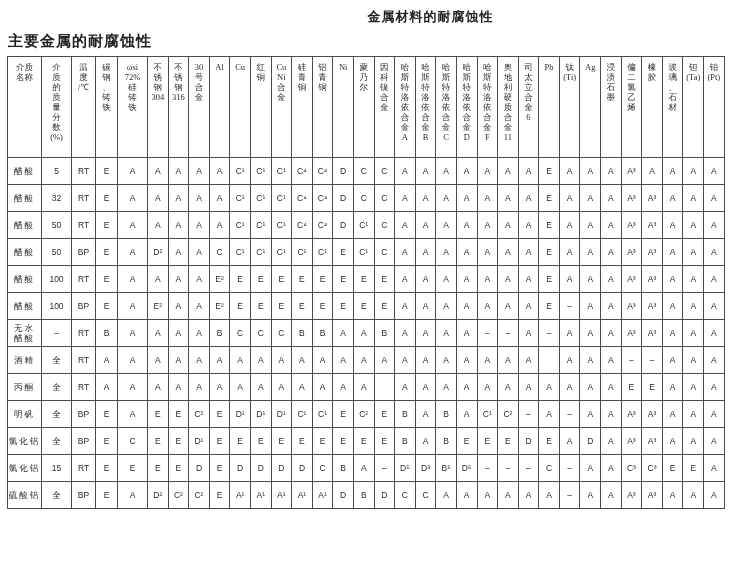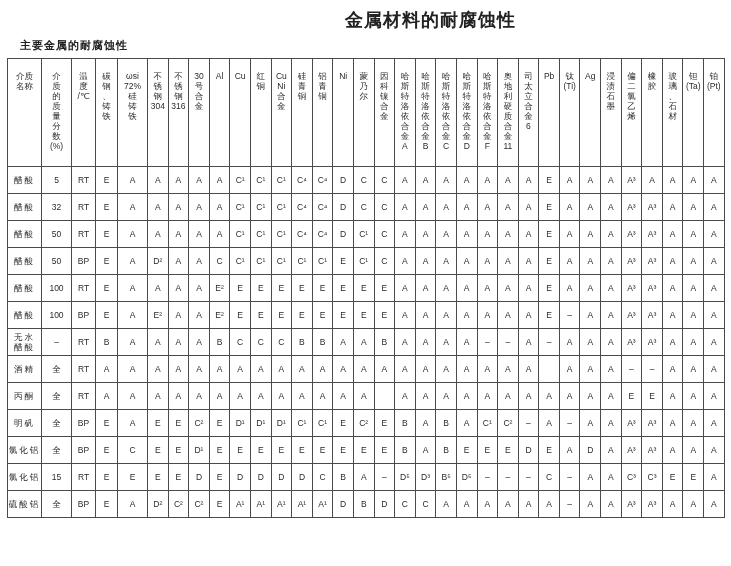--- a/index.html
+++ b/index.html
@@ -3,38 +3,38 @@
 <meta charset="utf-8">
 <style>
   html,body{margin:0;padding:0;}
   body{
     width:731px;height:566px;background:#ffffff;color:#222;
     font-family:"Liberation Sans","DejaVu Sans",sans-serif;
     position:relative;overflow:hidden;
   }
   .page-title{
     text-align:center;padding-left:130px;padding-top:8px;
-    font-size:18px;font-weight:bold;letter-spacing:1px;
+    font-size:13px;font-weight:bold;letter-spacing:1px;
   }
   .section-title{
-    font-size:11px;font-weight:bold;margin:6px 0 5px 20px;letter-spacing:1px;
+    font-size:15px;font-weight:bold;margin:6px 0 5px 8px;letter-spacing:1px;
   }
   table.corrosion{
     border-collapse:collapse;table-layout:fixed;
     margin-left:7px;width:717px;
   }
   table.corrosion th,table.corrosion td{
     border:1px solid #4a4a4a;
     text-align:center;vertical-align:middle;
     padding:0;overflow:hidden;
     font-size:8.5px;line-height:1.18;color:#2a2a2a;
   }
   table.corrosion thead th{
-    height:95px;vertical-align:top;padding-top:12px;
-    font-weight:normal;white-space:pre-line;
+    height:95px;vertical-align:top;padding-top:5px;
+    font-weight:normal;white-space:pre-line;font-family:Liberation Serif, serif;
   }
   table.corrosion tbody td{height:26px;}
   td.medium-cell{white-space:pre-line;letter-spacing:2px;font-size:9px;font-family:Liberation Serif, serif;}
   td.rating-cell{font-size:9px;}
 </style>
 </head>
 <body>
 
 <div class="page-title">金属材料的耐腐蚀性</div>
 <div class="section-title">主要金属的耐腐蚀性</div>

